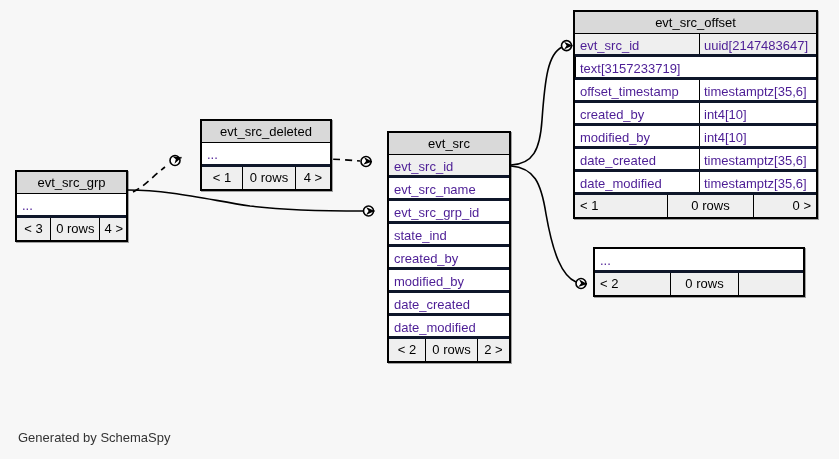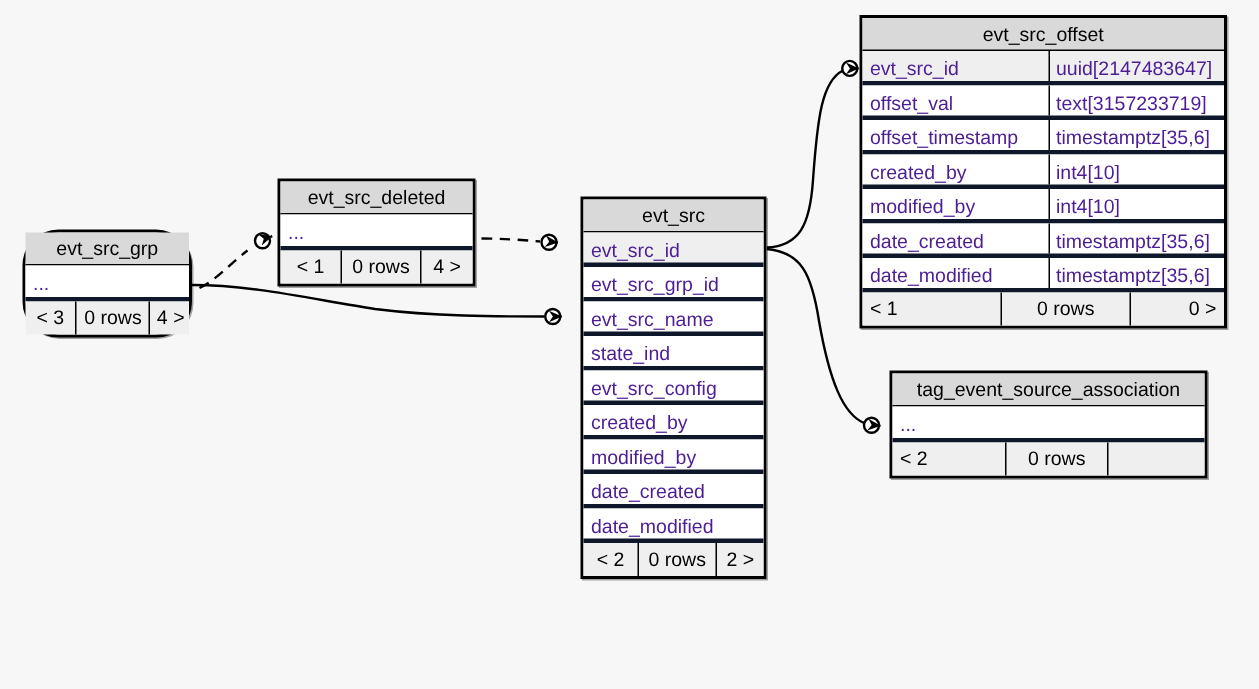--- a/index.html
+++ b/index.html
@@ -102,24 +102,24 @@
   .foot-center { text-align: center; }
   .foot-right  { text-align: right; }
 
   
   #node-evt_src_offset { left: 573px; top: 10px;  width: 245px; }
   #node-evt_src_offset .cell-name { width: 124px; }
 
   #node-evt_src       { left: 387px; top: 131px; width: 124px; }
   #node-evt_src .cell-name { width: 100%; }
 
-  #node-evt_src_deleted { left: 185px; top: 119px; width: 132px; }
+  #node-evt_src_deleted { left: 200px; top: 119px; width: 132px; }
   #node-evt_src_deleted .cell-name { width: 100%; }
 
-  #node-evt_src_grp   { left: 15px;  top: 153px; width: 113px; border-radius: 24px; }
+  #node-evt_src_grp   { left: 15px;  top: 170px; width: 113px; }
   #node-evt_src_grp .cell-name { width: 100%; }
 
   #node-tag_event_source_association { left: 593px; top: 247px; width: 212px; }
   #node-tag_event_source_association .cell-name { width: 100%; }
 
   .footer-note {
     position: absolute;
     left: 18px;
     top: 430px;
     font-size: 13px;
@@ -175,21 +175,20 @@
   </svg>
 
   <div class="table-node" id="node-evt_src_offset">
     <div class="tbl-header">evt_src_offset</div>
 
     <div class="tbl-row pk">
       <div class="cell-name">evt_src_id</div>
       <div class="cell-type">uuid[2147483647]</div>
     </div>
     <div class="tbl-row">
-      <div class="cell-name">offset_val</div>
       <div class="cell-type">text[3157233719]</div>
     </div>
     <div class="tbl-row">
       <div class="cell-name">offset_timestamp</div>
       <div class="cell-type">timestamptz[35,6]</div>
     </div>
     <div class="tbl-row">
       <div class="cell-name">created_by</div>
       <div class="cell-type">int4[10]</div>
     </div>
@@ -213,30 +212,27 @@
     </div>
   </div>
 
   <div class="table-node" id="node-evt_src">
     <div class="tbl-header">evt_src</div>
 
     <div class="tbl-row pk">
       <div class="cell-name">evt_src_id</div>
     </div>
     <div class="tbl-row">
+      <div class="cell-name">evt_src_name</div>
+    </div>
+    <div class="tbl-row">
       <div class="cell-name">evt_src_grp_id</div>
     </div>
     <div class="tbl-row">
-      <div class="cell-name">evt_src_name</div>
-    </div>
-    <div class="tbl-row">
       <div class="cell-name">state_ind</div>
-    </div>
-    <div class="tbl-row">
-      <div class="cell-name">evt_src_config</div>
     </div>
     <div class="tbl-row">
       <div class="cell-name">created_by</div>
     </div>
     <div class="tbl-row">
       <div class="cell-name">modified_by</div>
     </div>
     <div class="tbl-row">
       <div class="cell-name">date_created</div>
     </div>
@@ -273,27 +269,27 @@
     </div>
 
     <div class="tbl-footer">
       <div class="foot-cell foot-center" style="width:36px">&lt; 3</div>
       <div class="foot-cell foot-center" style="width:53px">0 rows</div>
       <div class="foot-cell foot-center" style="flex:1 1 auto">4 &gt;</div>
     </div>
   </div>
 
   <div class="table-node" id="node-tag_event_source_association">
-    <div class="tbl-header">tag_event_source_association</div>
 
     <div class="tbl-row ellipsis">
       <div class="cell-name">...</div>
     </div>
 
     <div class="tbl-footer">
       <div class="foot-cell foot-left" style="width:75px">&lt; 2</div>
       <div class="foot-cell foot-center" style="width:68px">0 rows</div>
       <div class="foot-cell foot-center" style="flex:1 1 auto"></div>
     </div>
   </div>
 
+  <div class="footer-note">Generated by SchemaSpy</div>
 
 </div>
 
 </body></html>

